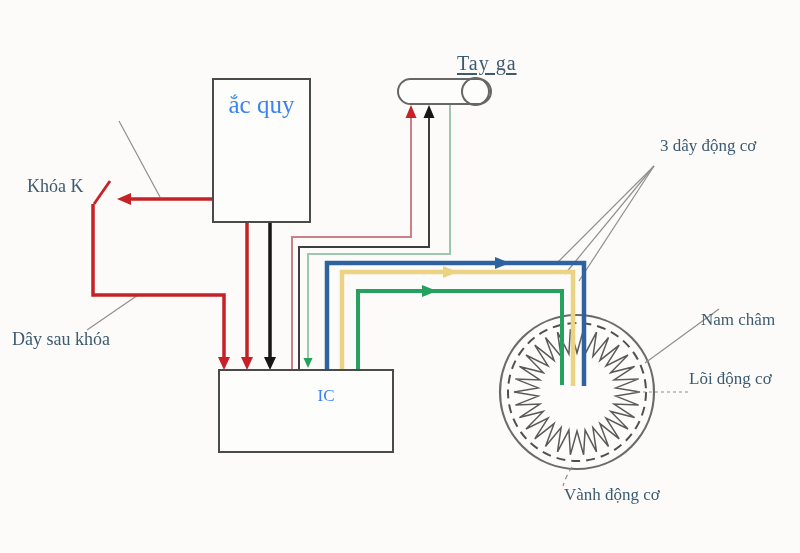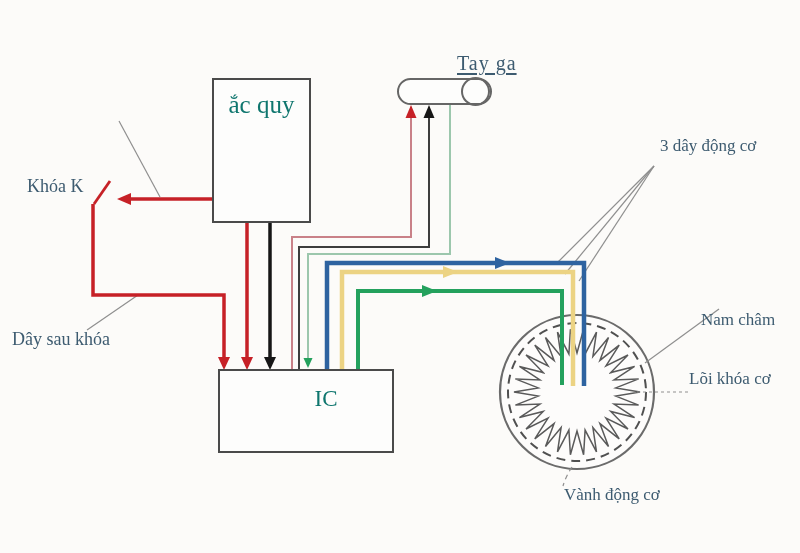--- a/index.html
+++ b/index.html
@@ -10,25 +10,25 @@
     font-family:"Liberation Serif", serif;
     overflow:hidden;
   }
   .stage svg{position:absolute;left:0;top:0;}
   .box{
     position:absolute;
     background:#fdfdfc;
     border:2px solid var(--box-border,#4a4a4a);
     box-sizing:border-box;
     text-align:center;
-    color:#0f766e;
+    color:#3b82f6;
     line-height:1;
   }
   .box-battery{left:212px;top:78px;width:99px;height:145px;font-size:25px;padding-top:12px;}
-  .box-ic{left:218px;top:369px;width:176px;height:84px;font-size:23px;padding-top:16px;padding-left:40px;}
+  .box-ic{left:218px;top:369px;width:176px;height:84px;font-size:17px;padding-top:16px;padding-left:40px;}
   .throttle-body{
     position:absolute;left:397px;top:78px;width:95px;height:27px;
     border:2px solid #666;border-radius:14px;background:#fdfdfc;box-sizing:border-box;
   }
   .throttle-cap{
     position:absolute;left:461px;top:77px;width:29px;height:29px;
     border:2px solid #666;border-radius:50%;box-sizing:border-box;
   }
   .lbl{
     position:absolute;
@@ -124,15 +124,15 @@
     <span>IC</span>
   </div>
   <div class="throttle-body"></div>
   <div class="throttle-cap"></div>
 
   <div class="lbl lbl-tayga">Tay ga</div>
   <div class="lbl lbl-khoak">Khóa K</div>
   <div class="lbl lbl-sau">Dây sau khóa</div>
   <div class="lbl lbl-3day">3 dây động cơ</div>
   <div class="lbl lbl-namcham">Nam châm</div>
-  <div class="lbl lbl-loi">Lõi khóa cơ</div>
+  <div class="lbl lbl-loi">Lõi động cơ</div>
   <div class="lbl lbl-vanh">Vành động cơ</div>
 </div>
 
 </body></html>

